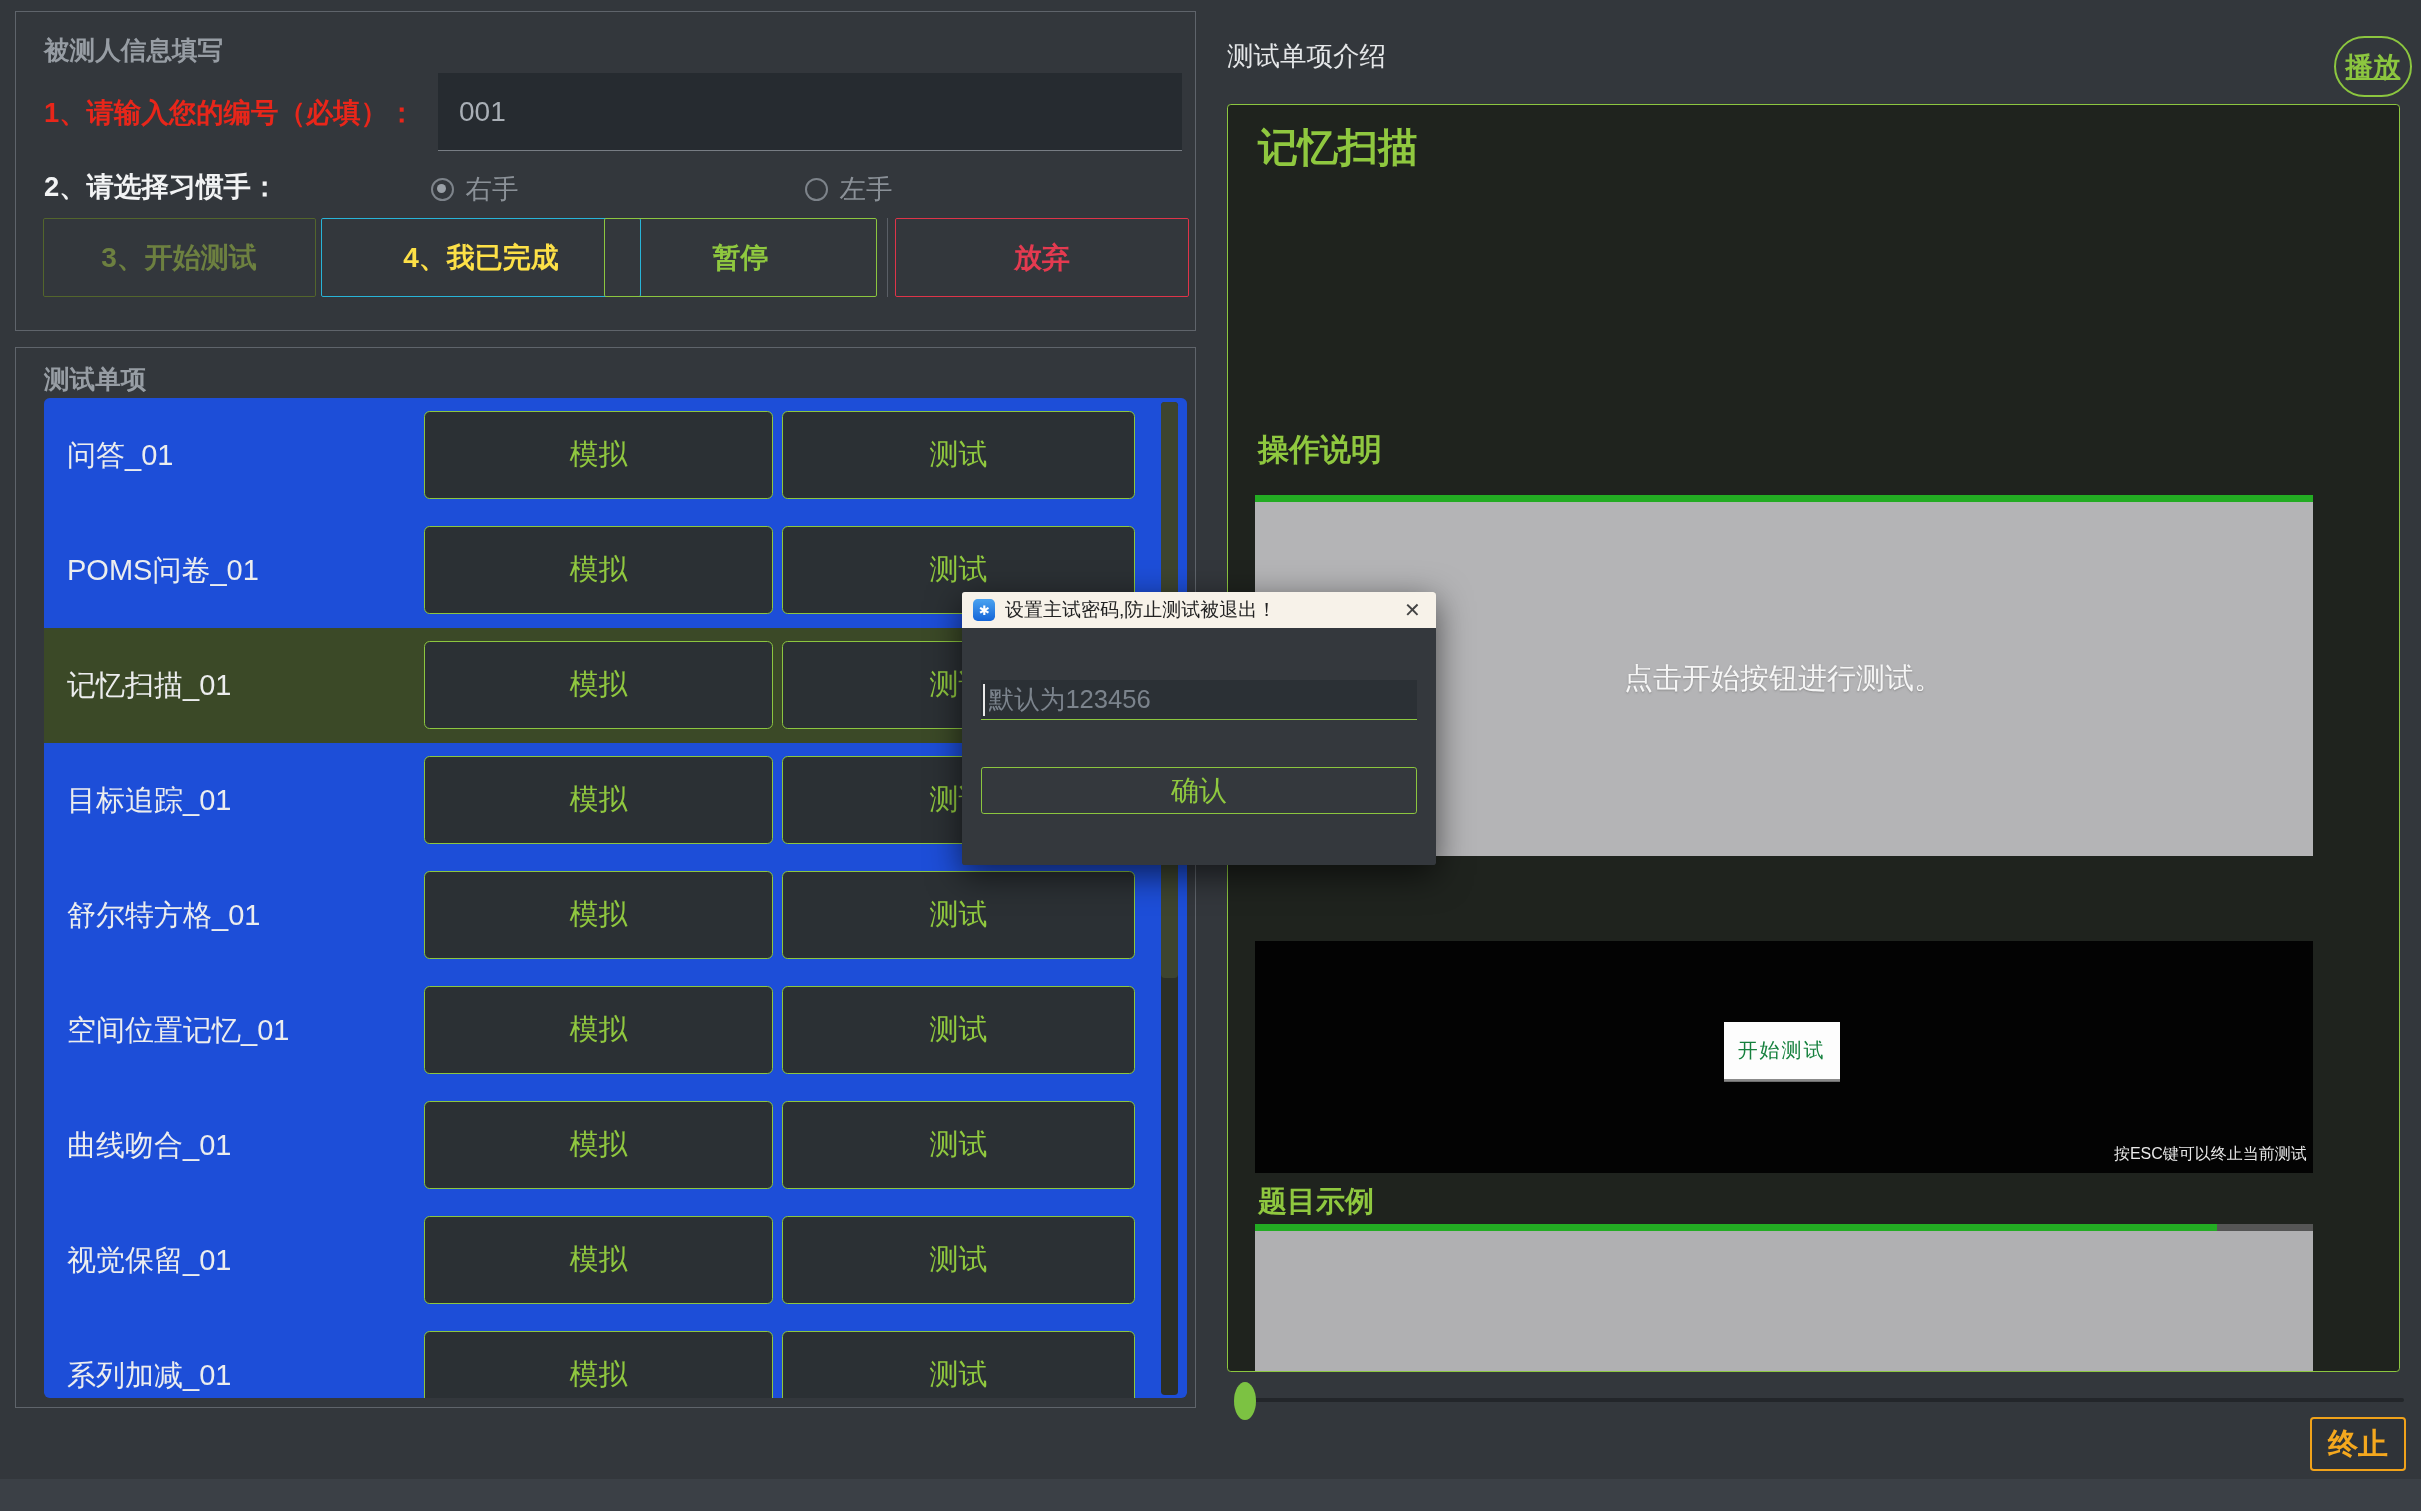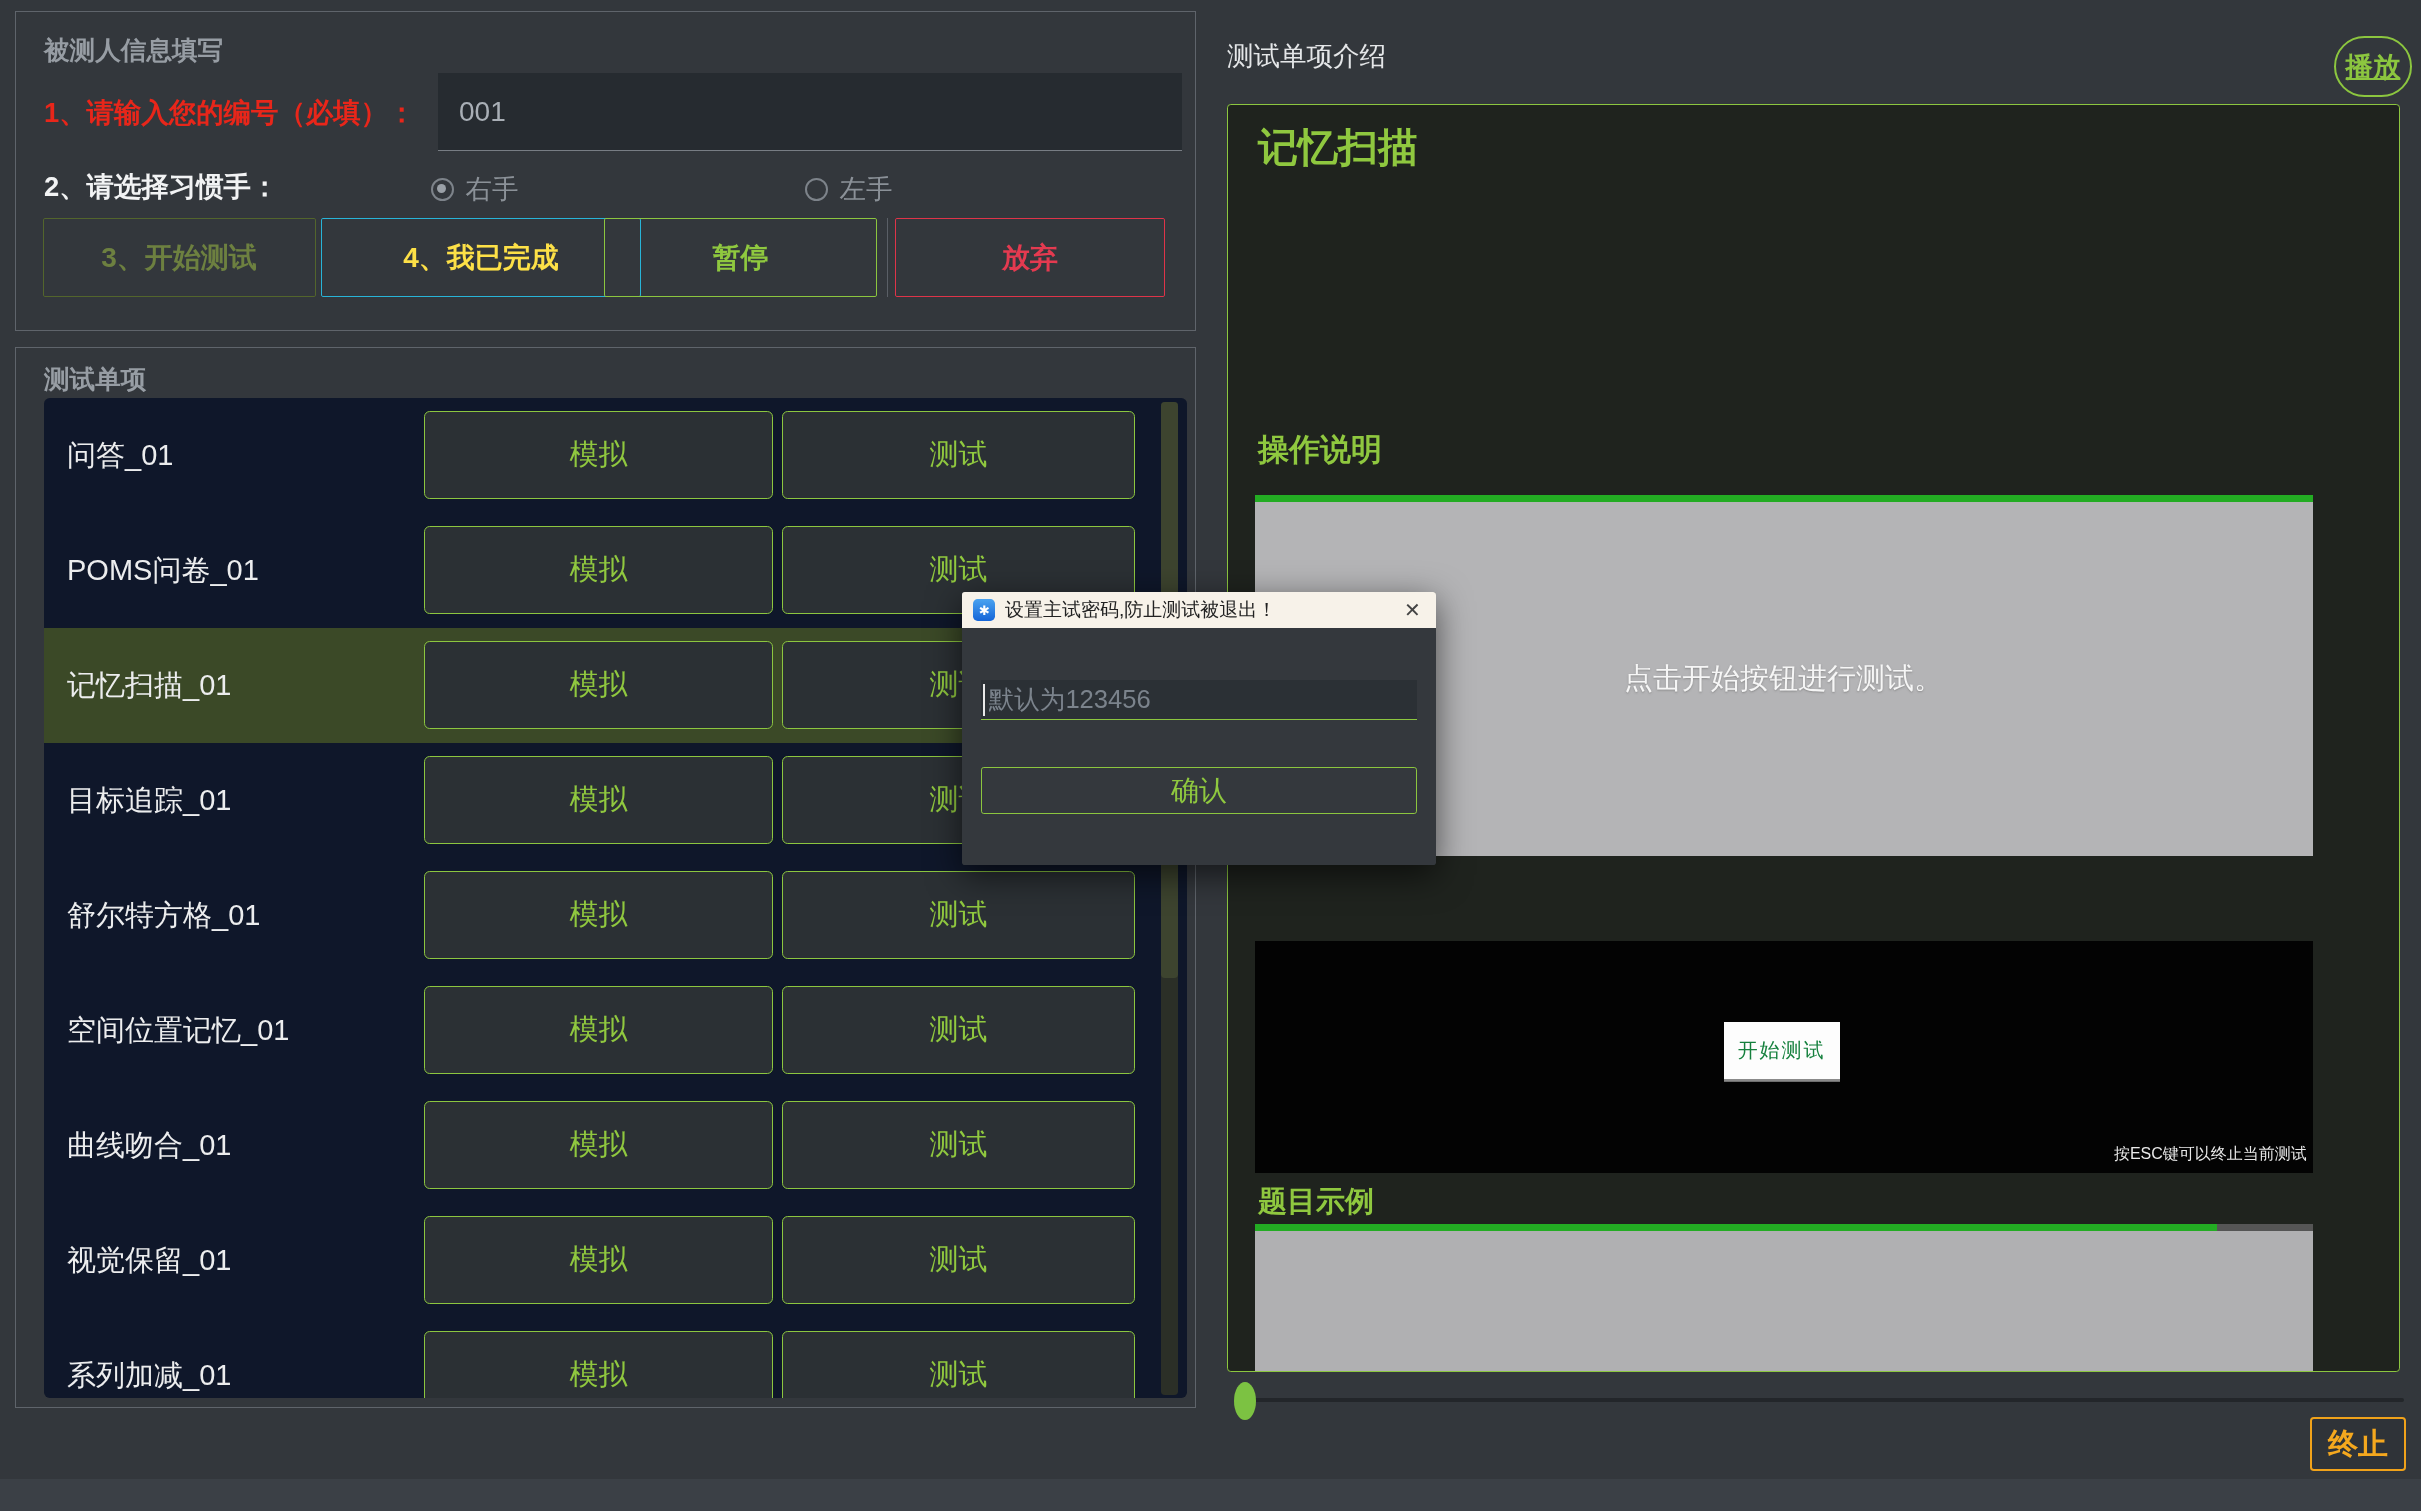--- a/index.html
+++ b/index.html
@@ -25,28 +25,28 @@
   .radio-opt { position:absolute; top:159px; display:flex; align-items:center; gap:11.4px; color:#8b9198; font-size:26.5px; }
   #radio-right { left:415px; }
   #radio-left { left:789px; }
   .radio-circle { width:23px; height:23px; border-radius:50%; border:2.8px solid #7d838a; position:relative; background:transparent; }
   .radio-circle.checked::after { content:""; position:absolute; left:3.8px; top:3.8px; width:9.5px; height:9.5px; border-radius:50%; background:#9aa0a7; }
   .action-btn { position:absolute; top:206px; height:79px; display:flex; align-items:center; justify-content:center;
     font-size:28px; font-weight:bold; background:transparent; cursor:pointer; border-radius:1.9px; }
   #btn-start   { left:26.5px;  width:273px; border:1.9px solid #53652c; color:#6d8040; }
   #btn-done    { left:305px; width:320px; border:1.9px solid #28b4d8; color:#fde047; }
   #btn-pause   { left:588px; width:273px; border:1.9px solid #8cc63f; color:#8fc83f; }
-  #btn-abandon { left:879px; width:270px; border:1.9px solid #df3449; color:#e43a50; }
+  #btn-abandon { left:879px; width:294px; border:1.9px solid #df3449; color:#e43a50; }
   #btn-divider { position:absolute; left:871px; top:206px; width:0.9px; height:79px; background:#5a5f66; }
 
   
   #list-panel { left:15px; top:347px; width:1181px; height:1061px; }
   #list-title { left:28px; top:14px; }
   #list-box { position:absolute; left:28px; top:50px; width:1143px; height:1000px;
-    background:#0f172a; border-radius:5.7px; overflow:hidden; }
+    background:#1d4ed8; border-radius:5.7px; overflow:hidden; }
   .test-row { position:relative; width:100%; height:115px; }
   .test-row.highlight { background:#3b4927; }
   .row-label { position:absolute; left:23px; top:0; height:100%; display:flex; align-items:center;
     color:#ecedee; font-size:29px; }
   .row-btn { position:absolute; top:13.2px; height:88px; border:1.9px solid #8cc63f; border-radius:5.7px;
     background:#2b3034; color:#90c83f; font-size:29px; display:flex; align-items:center; justify-content:center; cursor:pointer; }
   .row-btn.sim { left:380px; width:349px; }
   .row-btn.tst { left:738px; width:353px; }
   #list-scrollbar { position:absolute; right:9.5px; top:3.8px; width:17px; height:993px; background:#2b2f27; border-radius:3.8px; }
   #list-scroll-thumb { position:absolute; left:0; top:0; width:100%; height:58%; background:#3d442f; border-radius:3.8px; }

